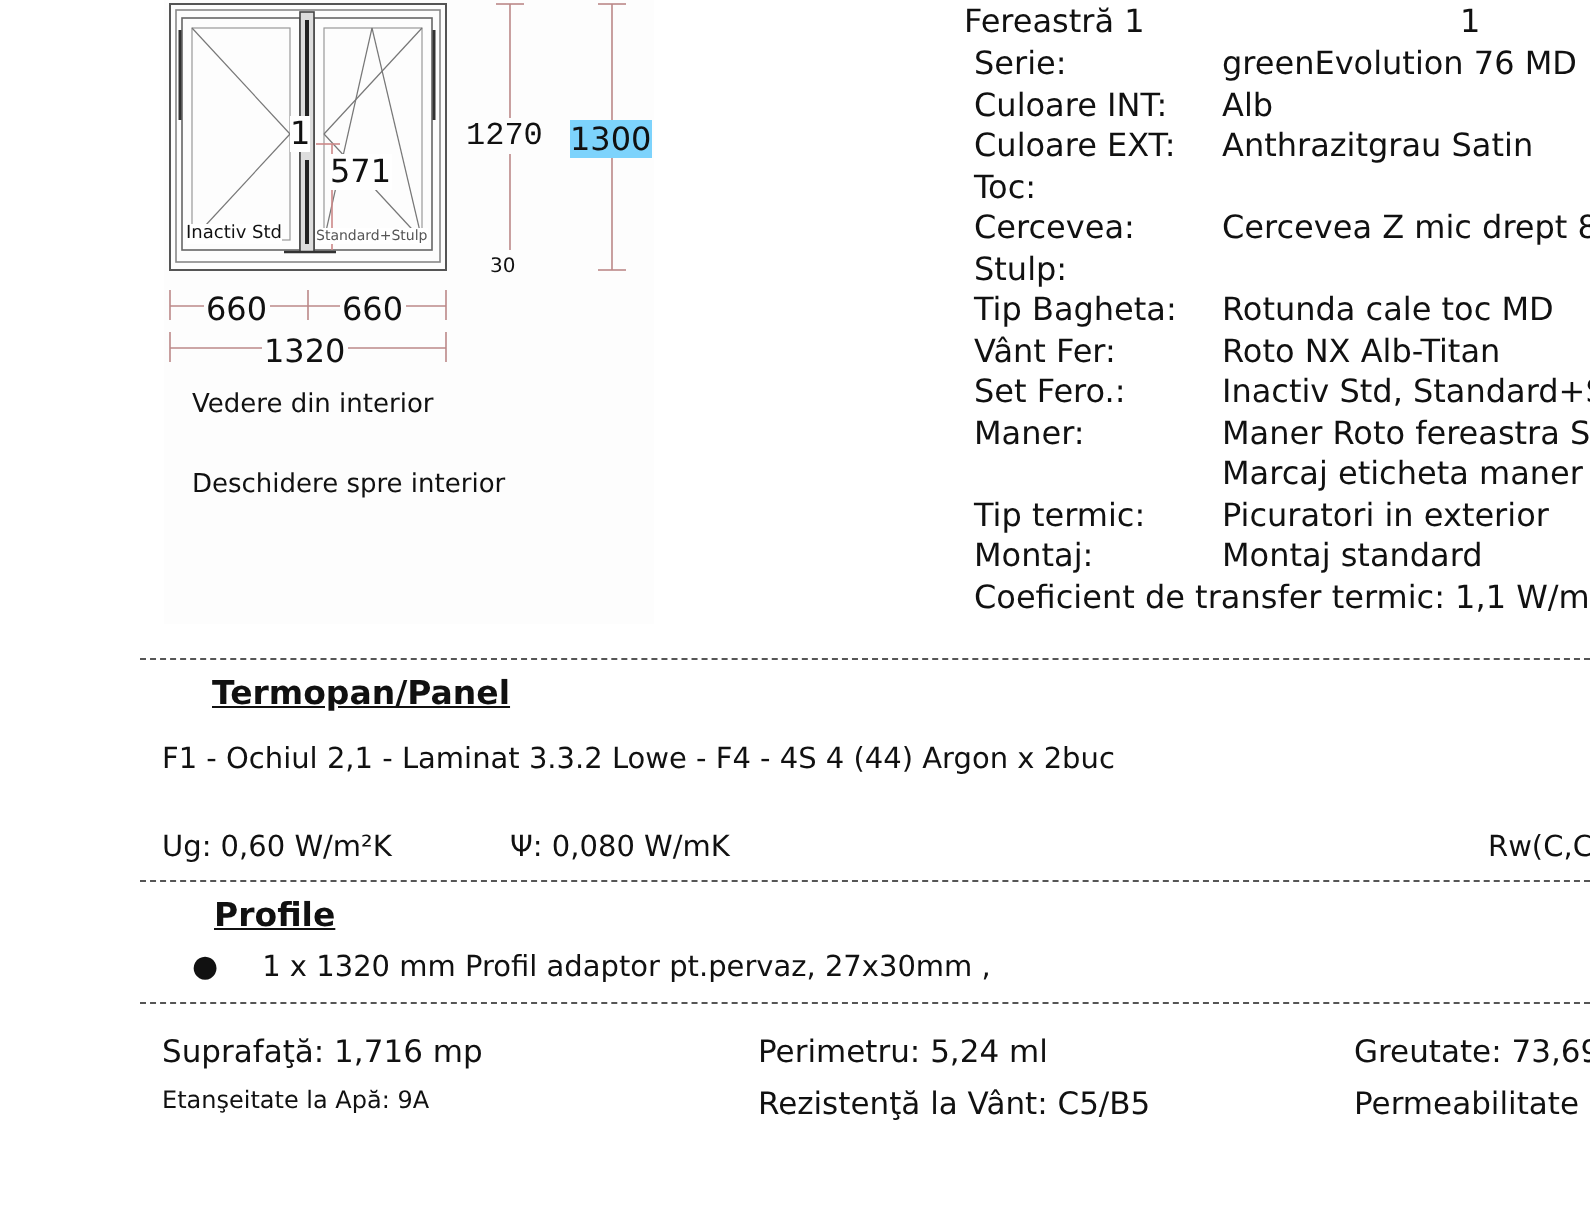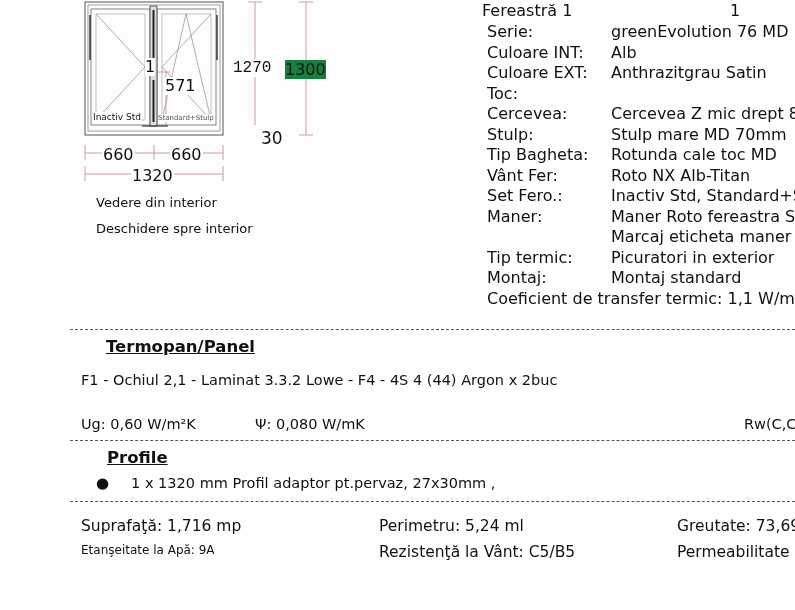--- a/index.html
+++ b/index.html
@@ -1,21 +1,21 @@
 <!DOCTYPE html>
 <html><head>
 <meta charset="utf-8">
 <style>
   html, body { margin:0; padding:0; background:#ffffff; }
   body { width:795px; height:610px; position:relative; overflow:hidden;
          font-family:"DejaVu Sans", sans-serif; color:#111; }
   .abs { position:absolute; white-space:nowrap; }
   .drawing-bg { position:absolute; left:82px; top:0; width:245px; height:312px; background:#fdfdfd; }
   .dim { font-size:16px; color:#111; }
-  .dim-small { font-size:17px;margin-left:16px; }
+  .dim-small { font-size:10px; }
   .caption { font-size:13px; }
   .spec { font-size:16px; line-height:20.5px; }
   .spec-row { display:flex; }
   .spec-label { width:124px; }
   .section-title { font-size:16.5px; font-weight:bold; text-decoration:underline; }
   .body-text { font-size:14.5px; }
   .dashed { position:absolute; left:70px; width:725px; height:0; border-top:1.5px dashed #555; }
 </style>
 </head>
 <body>
@@ -66,27 +66,27 @@
   <line x1="224" y1="2" x2="224" y2="135" stroke="#b88" stroke-width="0.8"></line>
   <line x1="217" y1="2" x2="231" y2="2" stroke="#b88" stroke-width="0.8"></line>
   <line x1="217" y1="135" x2="231" y2="135" stroke="#b88" stroke-width="0.8"></line>
 </svg>
 
 <div class="abs" style="left:145px; top:58px; font-size:16px; background:#fff; line-height:18px;">1</div>
 <div class="abs" style="left:165px; top:77px; font-size:16px; background:#fff; line-height:18px;">571</div>
 <div class="abs" style="left:93px; top:112px; font-size:9px; background:#fff;">Inactiv Std</div>
 <div class="abs" style="left:158px; top:114px; font-size:7px; color:#555; background:#fff;">Standard+Stulp</div>
 <div class="abs dim" style="left:233px; top:59px; background:#fdfdfd;font-family:Liberation Mono, monospace;">1270</div>
-<div class="abs dim" style="left:285px; top:60px; background:#15803d;">1300</div>
+<div class="abs dim" style="left:285px; top:60px; background:#7dd3fc;">1300</div>
 <div class="abs dim-small" style="left:245px; top:128px;">30</div>
 <div class="abs dim" style="left:102px; top:145px; background:#fdfdfd; padding:0 1px;">660</div>
 <div class="abs dim" style="left:170px; top:145px; background:#fdfdfd; padding:0 1px;">660</div>
 <div class="abs dim" style="left:131px; top:166px; background:#fdfdfd; padding:0 1px;">1320</div>
 <div class="abs caption" style="left:96px; top:195px;">Vedere din interior</div>
-<div class="abs caption" style="left:96px; top:221px;">Deschidere spre interior</div>
+<div class="abs caption" style="left:96px; top:235px;">Deschidere spre interior</div>
 
 <div class="abs spec" style="left:482px; top:1px;">Fereastră 1</div>
 <div class="abs spec" style="left:730px; top:1px;">1</div>
 <div class="abs spec" style="left:487px; top:22px;">
   <div class="spec-row">
       <span class="spec-label">Serie:</span>
       <span>greenEvolution 76  MD</span>
     </div>
   <div class="spec-row">
       <span class="spec-label">Culoare INT:</span>
@@ -98,21 +98,20 @@
     </div>
   <div class="spec-row">
       <span class="spec-label">Toc:</span>
     </div>
   <div class="spec-row">
       <span class="spec-label">Cercevea:</span>
       <span>Cercevea Z mic drept 8</span>
     </div>
   <div class="spec-row">
       <span class="spec-label">Stulp:</span>
-      <span>Stulp mare MD 70mm</span>
     </div>
   <div class="spec-row">
       <span class="spec-label">Tip Bagheta:</span>
       <span>Rotunda cale toc MD</span>
     </div>
   <div class="spec-row">
       <span class="spec-label">Vânt Fer:</span>
       <span>Roto NX Alb-Titan</span>
     </div>
   <div class="spec-row">

